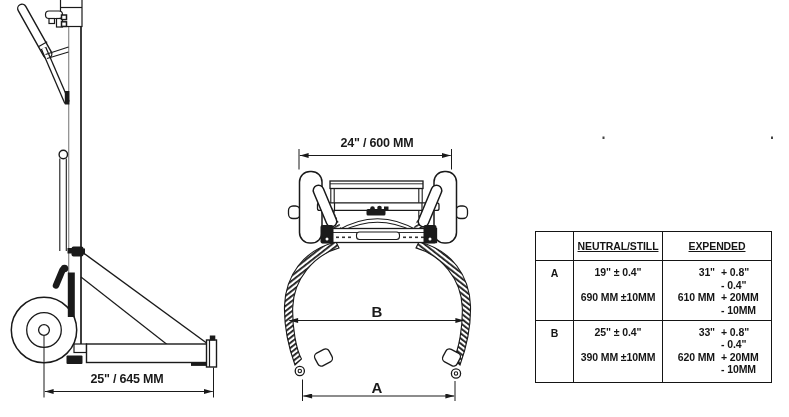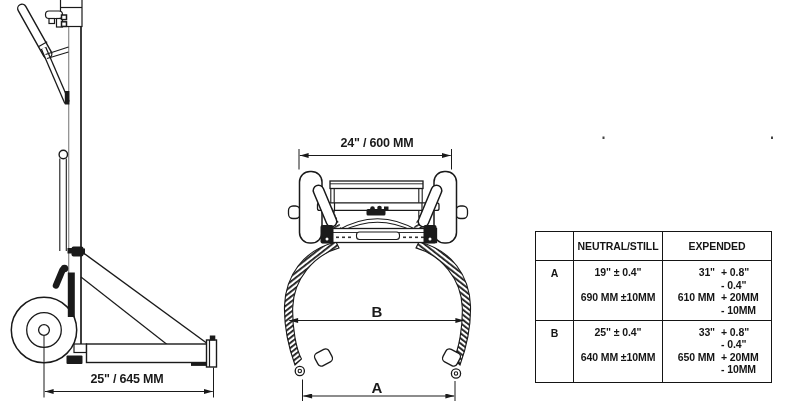--- a/index.html
+++ b/index.html
@@ -12,21 +12,21 @@
 
   
   .spec-table{position:absolute;left:535px;top:231px;display:grid;
               grid-template-columns:37px 89px 109px;
               grid-template-rows:28px 59.5px 62.5px;
               border:1.6px solid #151515;background:#fff;
               font-weight:700;font-size:10.5px;letter-spacing:-0.1px;line-height:12.5px;}
   .cell{border-left:1.2px solid #151515;border-top:1.2px solid #151515;
         box-sizing:border-box;overflow:hidden;}
   .no-l{border-left:none;}
-  .no-t{border-top:none;}
+  .no-t{border-top:none;text-decoration:underline;}
   .head{display:flex;align-items:center;justify-content:center;text-align:center;}
   .rowlabel{text-align:center;padding-top:6px;}
   .neutral{display:flex;flex-direction:column;align-items:center;text-align:center;
            padding-top:5px;gap:12.5px;}
   .expended{padding-top:5px;}
   .exp-line{display:flex;width:100%;}
   .exp-main{flex:0 0 52px;text-align:right;white-space:nowrap;}
   .exp-stack{display:flex;flex-direction:column;margin-left:6px;text-align:left;white-space:nowrap;}
 </style>
 </head>
@@ -265,32 +265,32 @@
       <span class="exp-stack">
         <span>+ 20MM</span>
         <span>- 10MM</span>
       </span>
     </div>
   </div>
 
   <div class="cell no-l rowlabel">B</div>
   <div class="cell neutral">
     <span>25" ± 0.4"</span>
-    <span>640 MM ±10MM</span>
+    <span>390 MM ±10MM</span>
   </div>
   <div class="cell expended">
     <div class="exp-line">
       <span class="exp-main">33"</span>
       <span class="exp-stack">
         <span>+ 0.8"</span>
         <span>- 0.4"</span>
       </span>
     </div>
     <div class="exp-line">
-      <span class="exp-main">650 MM</span>
+      <span class="exp-main">620 MM</span>
       <span class="exp-stack">
         <span>+ 20MM</span>
         <span>- 10MM</span>
       </span>
     </div>
   </div>
 </div>
 
 </div>
 

